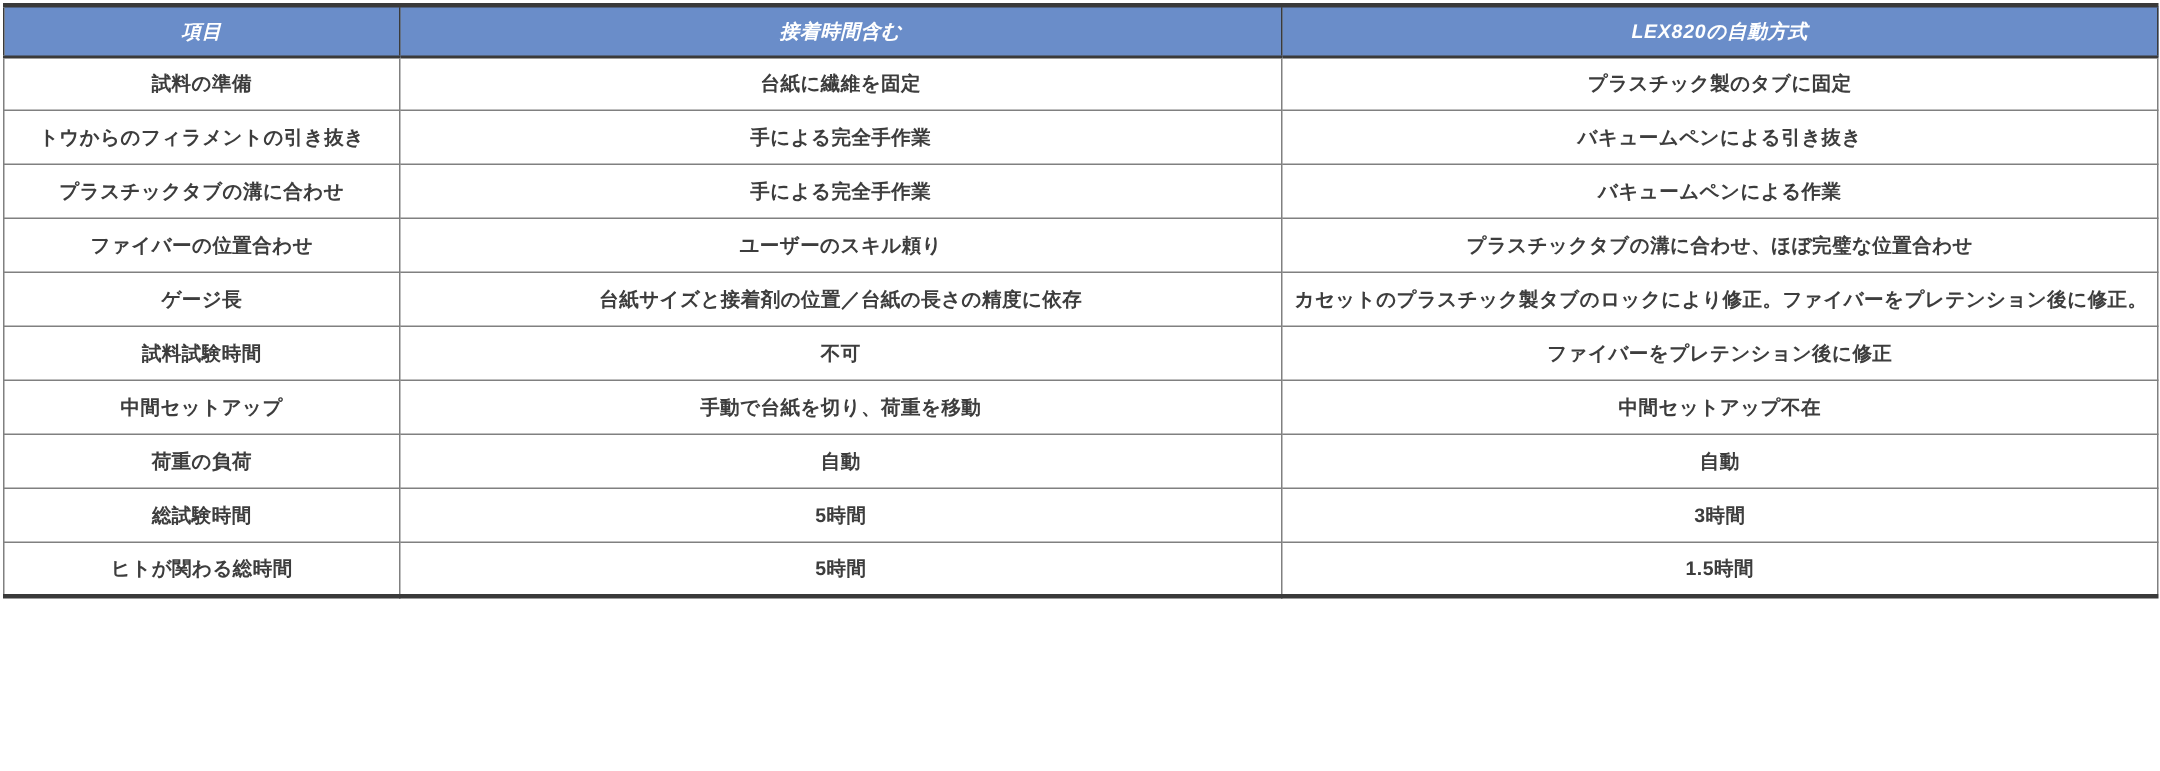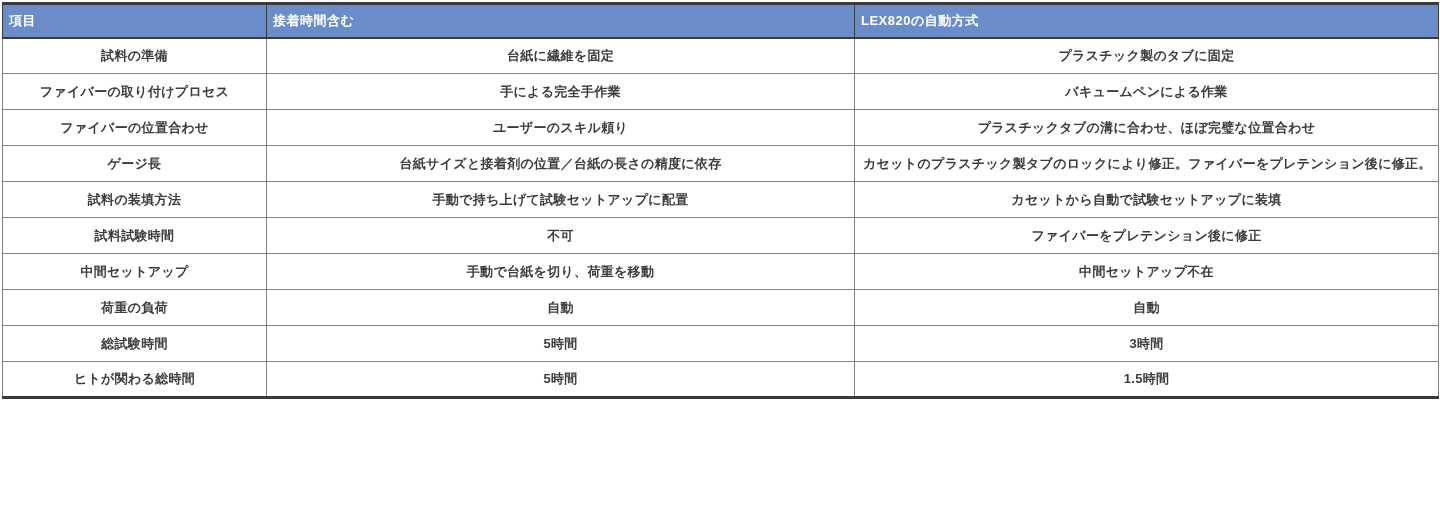--- a/index.html
+++ b/index.html
@@ -27,27 +27,28 @@
   }
   col.c-item  { width: 264px; }
   col.c-conv  { width: 588px; }
   col.c-lex   { width: 584px; }
   thead th {
     background: var(--header-bg, #6a8dc9);
     color: var(--header-text, #ffffff);
     font-size: 13px;
     font-weight: bold;
     height: 34px;
-    text-align: left;
+    text-align: center;
     vertical-align: middle;
     border-left: 1.5px solid var(--outer-line, #3a3a3a);
     border-right: 1.5px solid var(--outer-line, #3a3a3a);
     border-bottom: 2px solid var(--outer-line, #3a3a3a);
     padding: 0 6px;
     letter-spacing: 0.5px;
+    font-style: italic;
   }
   tbody td {
     color: var(--body-text, #3d3d3d);
     font-size: 13px;
     font-weight: 600;
     height: 36px;
     text-align: center;
     vertical-align: middle;
     border: 1px solid var(--grid-line, #808080);
     padding: 0 8px;
@@ -73,38 +74,38 @@
         <th>LEX820の自動方式</th>
       </tr>
     </thead>
     <tbody>
         <tr>
           <td>試料の準備</td>
           <td>台紙に繊維を固定</td>
           <td>プラスチック製のタブに固定</td>
         </tr>
         <tr>
-          <td>ファイバーの取り付けプロセス</td>
+          <td>トウからのフィラメントの引き抜き</td>
+          <td>手による完全手作業</td>
+          <td>バキュームペンによる引き抜き</td>
+        </tr>
+        <tr>
+          <td>プラスチックタブの溝に合わせ</td>
           <td>手による完全手作業</td>
           <td>バキュームペンによる作業</td>
         </tr>
         <tr>
           <td>ファイバーの位置合わせ</td>
           <td>ユーザーのスキル頼り</td>
           <td>プラスチックタブの溝に合わせ、ほぼ完璧な位置合わせ</td>
         </tr>
         <tr>
           <td>ゲージ長</td>
           <td>台紙サイズと接着剤の位置／台紙の長さの精度に依存</td>
           <td>カセットのプラスチック製タブのロックにより修正。ファイバーをプレテンション後に修正。</td>
-        </tr>
-        <tr>
-          <td>試料の装填方法</td>
-          <td>手動で持ち上げて試験セットアップに配置</td>
-          <td>カセットから自動で試験セットアップに装填</td>
         </tr>
         <tr>
           <td>試料試験時間</td>
           <td>不可</td>
           <td>ファイバーをプレテンション後に修正</td>
         </tr>
         <tr>
           <td>中間セットアップ</td>
           <td>手動で台紙を切り、荷重を移動</td>
           <td>中間セットアップ不在</td>

